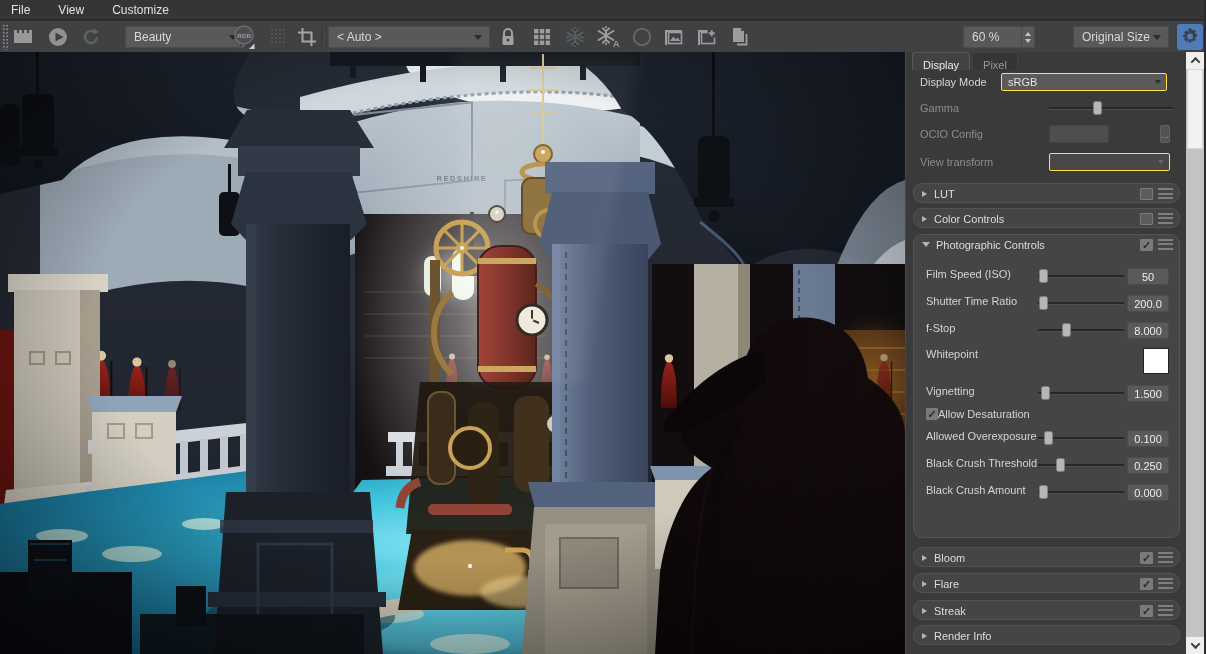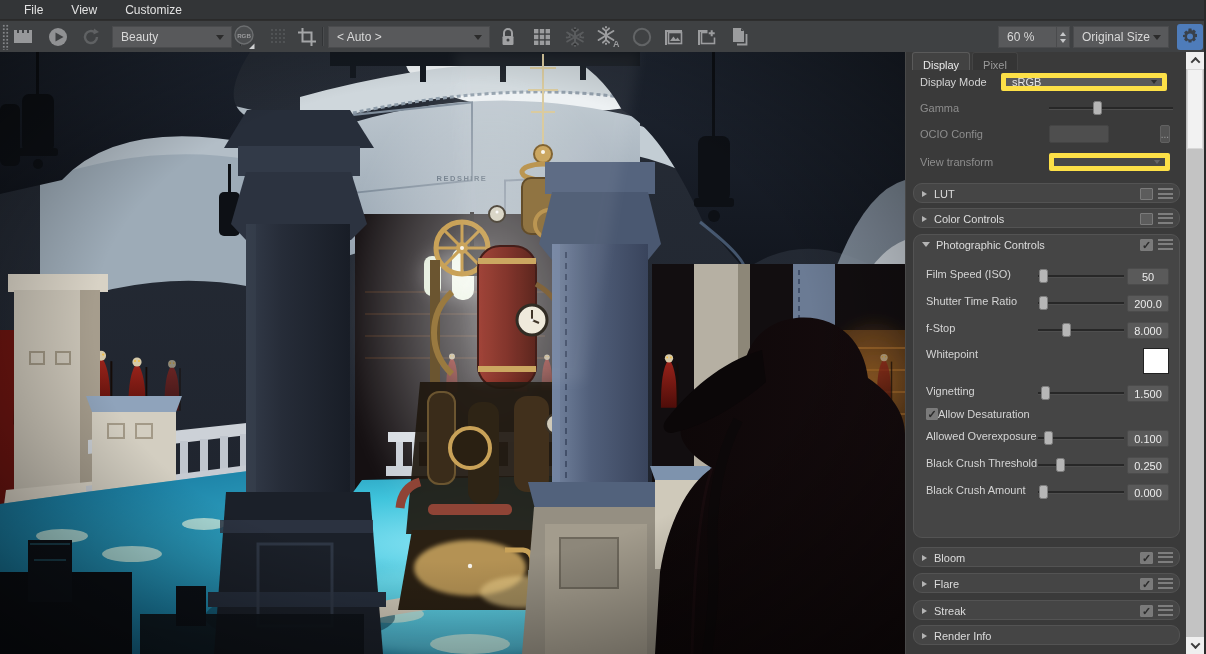--- a/index.html
+++ b/index.html
@@ -4,21 +4,21 @@
 <style>
   * { margin:0; padding:0; box-sizing:border-box; }
   html,body { width:1206px; height:654px; overflow:hidden; background:#2e2e2e;
     font-family:"Liberation Sans", sans-serif; -webkit-font-smoothing:antialiased; }
   .app { position:absolute; inset:0; }
 
   
   .menubar { position:absolute; left:0; top:0; width:1206px; height:20px;
     background:#333537; border-bottom:1px solid #2a2a2a; display:flex; align-items:center; }
   .menu-item { color:#e2e2e2; font-size:12px; padding:0 14px; height:20px; line-height:20px; cursor:default; }
-  .menu-item:first-child { padding-left:24px; }
+  .menu-item:first-child { padding-left:11px; }
 
   
   .toolbar { position:absolute; left:0; top:21px; width:1206px; height:31px; background:#3f4143; }
   .drag-dots { position:absolute; left:2px; top:3px; width:7px; height:26px;
     background-image:radial-gradient(#85878a 1px, transparent 1.2px); background-size:3.5px 3.5px; }
   .tb-btn { position:absolute; top:3px; width:26px; height:26px; display:flex; align-items:center; justify-content:center; }
   .tb-sep { position:absolute; top:6px; width:1px; height:19px; background:#323436; box-shadow:1px 0 0 #4a4c4e; }
   .dd { position:absolute; top:5px; height:22px; background:#58595b; border:1px solid #4a4b4d;
     color:#d8d8d8; font-size:12px; display:flex; align-items:center; padding-left:8px; }
   .dd .arrow { margin-left:auto; margin-right:7px; width:0; height:0;
@@ -45,21 +45,21 @@
   .prow { position:absolute; left:0; width:281px; height:20px; display:flex; align-items:center;
     padding:0 17px 0 14px; font-size:11px; color:#d4d4d4; }
   .prow .lbl { width:81px; flex:none; }
   .prow.dim .lbl, .dim { color:#8d8d8d;gap:48px; }
   .slider { position:relative; height:16px; flex:none; }
   .slider::before { content:""; position:absolute; left:0; right:0; top:7px; height:2px; background:#272727; box-shadow:0 1px 0 #4e4e4e; }
   .knob { position:absolute; top:1px; width:9px; height:14px; background:#b6b6b6; border:1px solid #7e7e7e; border-radius:2.5px; }
   .valbox { width:42px; height:17px; margin-left:auto; background:#5a5a5a; border:1px solid #4c4c4c;
     border-radius:2px; color:#ececec; font-size:11px; display:flex; align-items:center; justify-content:center; }
   .valbox.dim { background:#4d4d4d; color:#8d8d8d; }
-  .pdd { height:18px; background:#5a5a5a; border:5px solid #fde047; border-radius:2px; color:#e4e4e4;
+  .pdd { height:18px; background:#5a5a5a; border:1px solid #fde047; border-radius:2px; color:#e4e4e4;
     font-size:11px; display:flex; align-items:center; padding-left:6px; }
   .pdd .arrow { margin-left:auto; margin-right:5px; width:0; height:0;
     border-left:3.5px solid transparent; border-right:3.5px solid transparent; border-top:4.5px solid #2e2e2e; }
   .pdd.disabled { background:#484848; color:#8d8d8d; }
   .pdd.disabled .arrow { border-top-color:#666; }
   .txtfield { height:18px; background:#4e4e4e; border:1px solid #444; border-radius:2px; }
   .browse { width:22px; height:18px; margin-left:3px; background:#525252; border:1px solid #616161;
     border-radius:2px; color:#9a9a9a; font-size:10px; display:flex; align-items:center; justify-content:center; }
 
   .section { position:absolute; left:7px; width:267px; background:#454545; border:1px solid #535353; border-radius:9px; }
@@ -120,21 +120,21 @@
         <path fill="#3f4143" d="M8.5 6.5v9l8-4.5z"></path>
       </svg>
     </div>
     <div class="tb-btn" style="left:78px">
       <svg class="icon" width="20" height="20" viewBox="0 0 20 20">
         <path fill="none" stroke="#5f6163" stroke-width="2.4" d="M16 10a6 6 0 1 1-2-4.5"></path>
         <path fill="#5f6163" d="M13 1.5 18 5l-5.5 2.5z"></path>
       </svg>
     </div>
 
-    <div class="dd" style="left:112px; width:120px">
+    <div class="dd" style="left:125px; width:120px">
       <span>Beauty</span>
       <span class="arrow"></span>
     </div>
 
     <div class="tb-sep" style="left:240px"></div>
 
     <div class="tb-btn" style="left:232px">
       <svg class="icon" width="24" height="26" viewBox="0 0 24 26">
         <circle cx="11" cy="11" r="9" fill="#4c4e50" stroke="#6c6e70" stroke-width="1.4"></circle>
         <text x="11" y="13.5" font-size="6.2" font-family="Liberation Sans, sans-serif" fill="#9b9c9e" text-anchor="middle" font-weight="bold">RGB</text>
@@ -236,21 +236,21 @@
       </svg>
     </div>
     <div class="tb-btn" style="left:727px">
       <svg class="icon" width="22" height="22" viewBox="0 0 22 22">
         <path fill="#9b9c9e" d="M4 2h8l3 3v11H4z"></path>
         <path fill="#3f4143" d="M12 2v3h3z"></path>
         <path fill="none" stroke="#9b9c9e" stroke-width="1.8" d="M8 18.5h9.5V8"></path>
       </svg>
     </div>
 
-    <div class="spin" style="left:998px; width:72px">
+    <div class="spin" style="left:963px; width:72px">
       <span>60 %</span>
       <span class="btns">
         <span class="tri-up-s"></span>
         <span class="tri-dn-s"></span>
       </span>
     </div>
     <div class="dd" style="left:1073px; width:96px">
       <span>Original Size</span>
       <span class="arrow"></span>
     </div>

